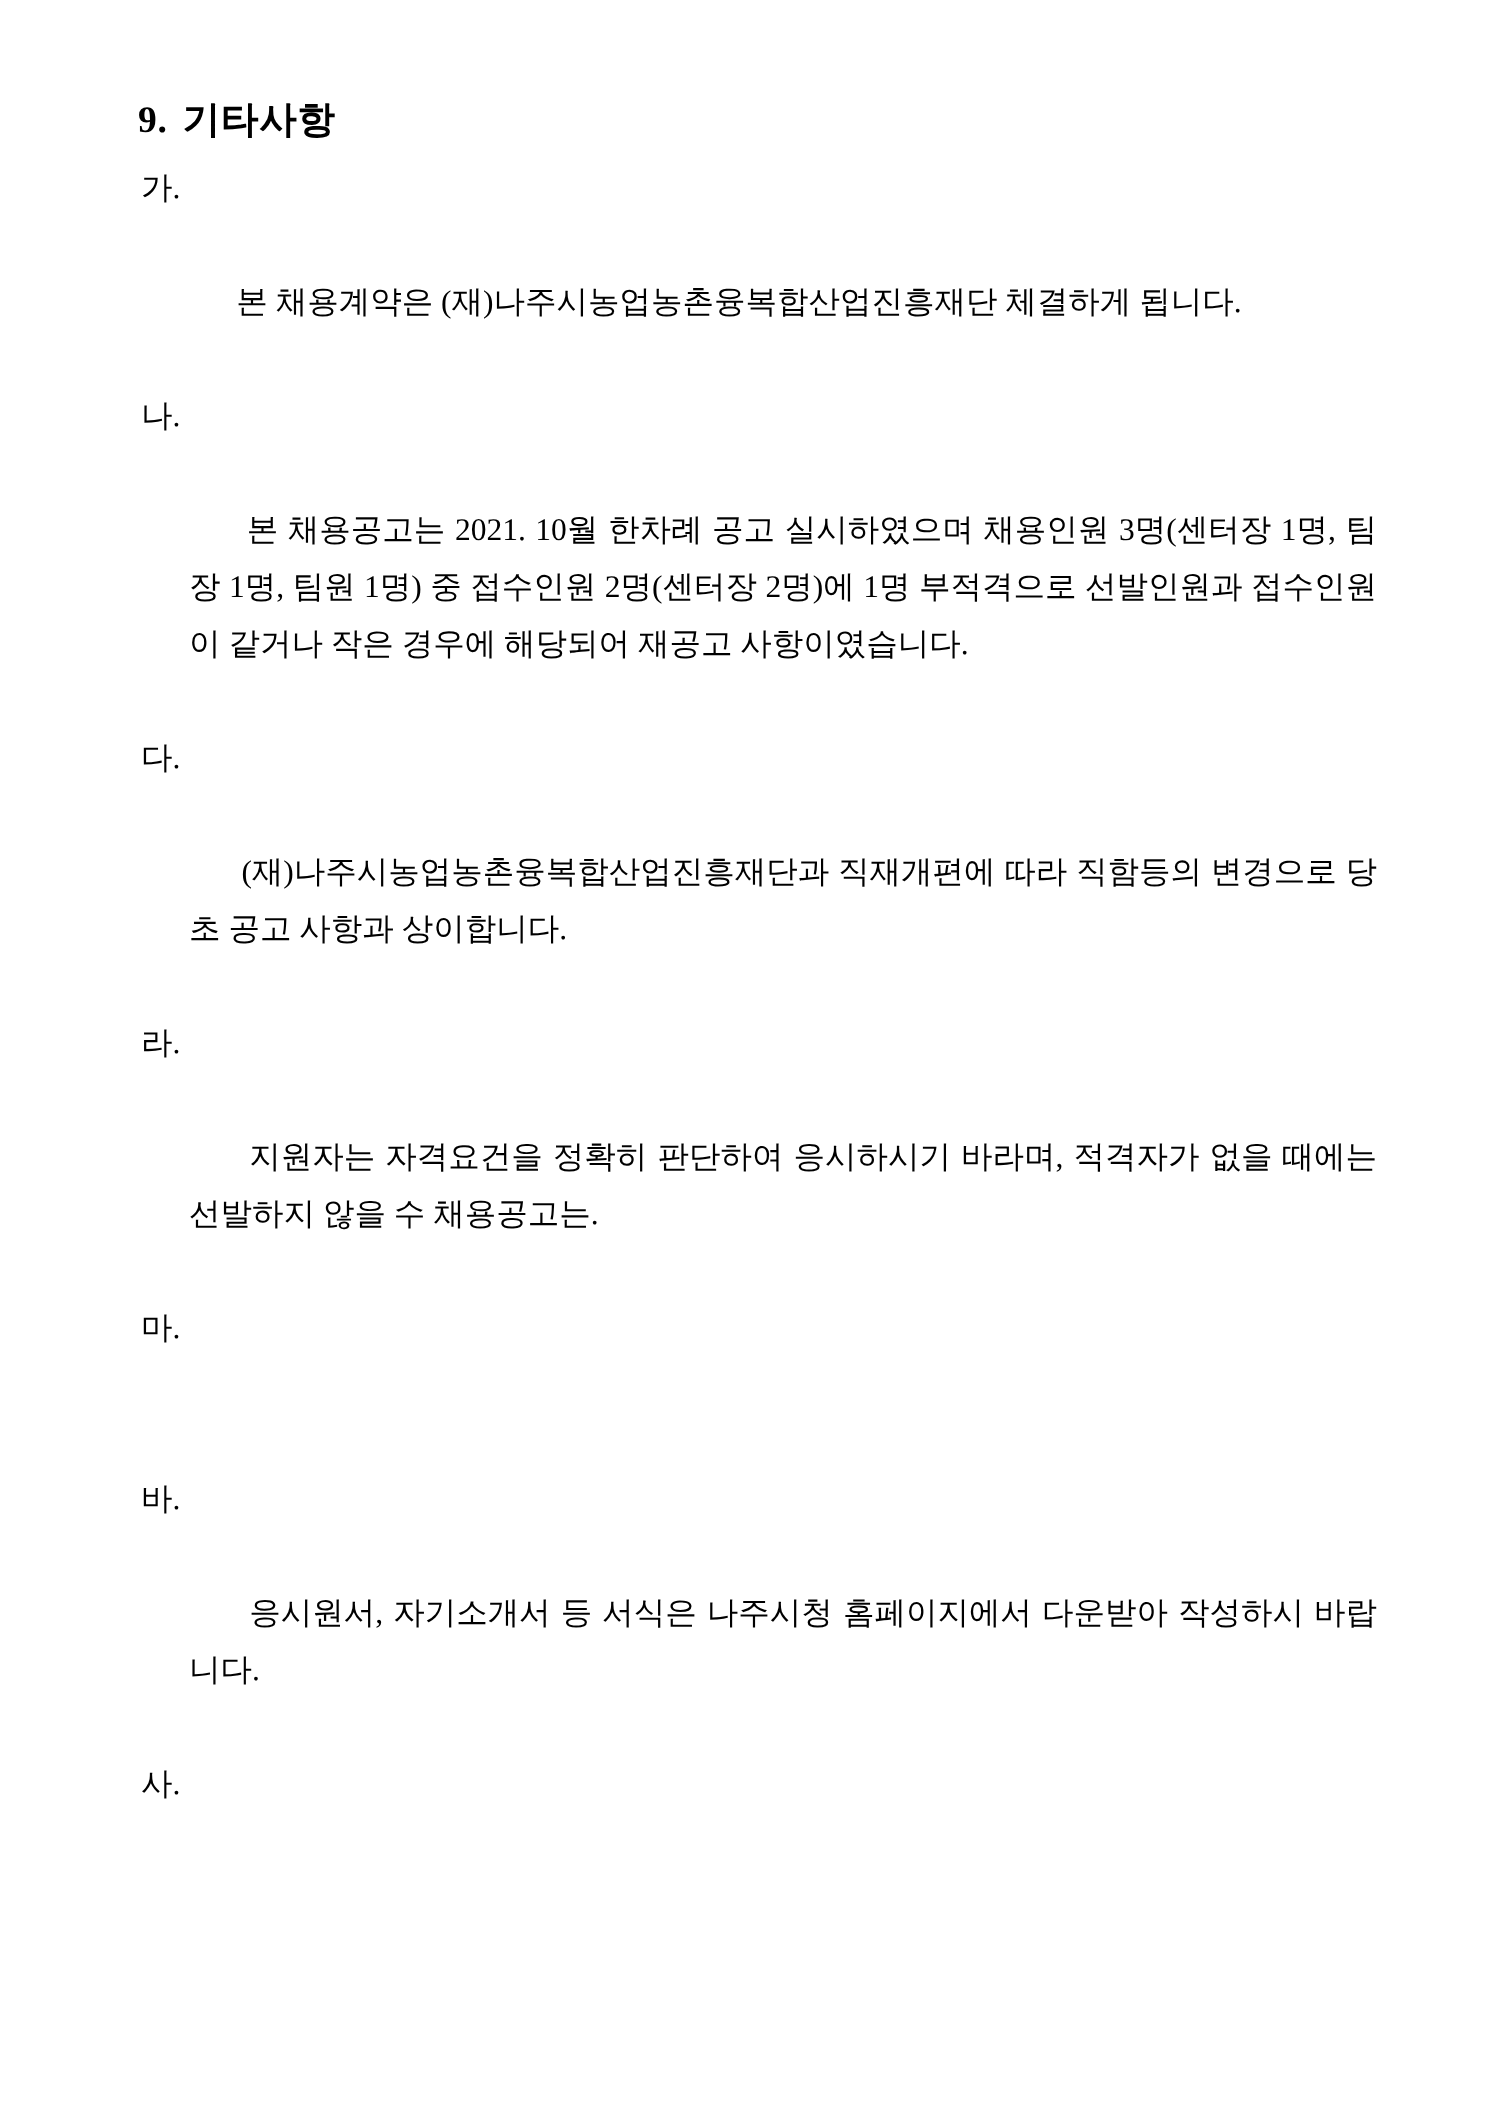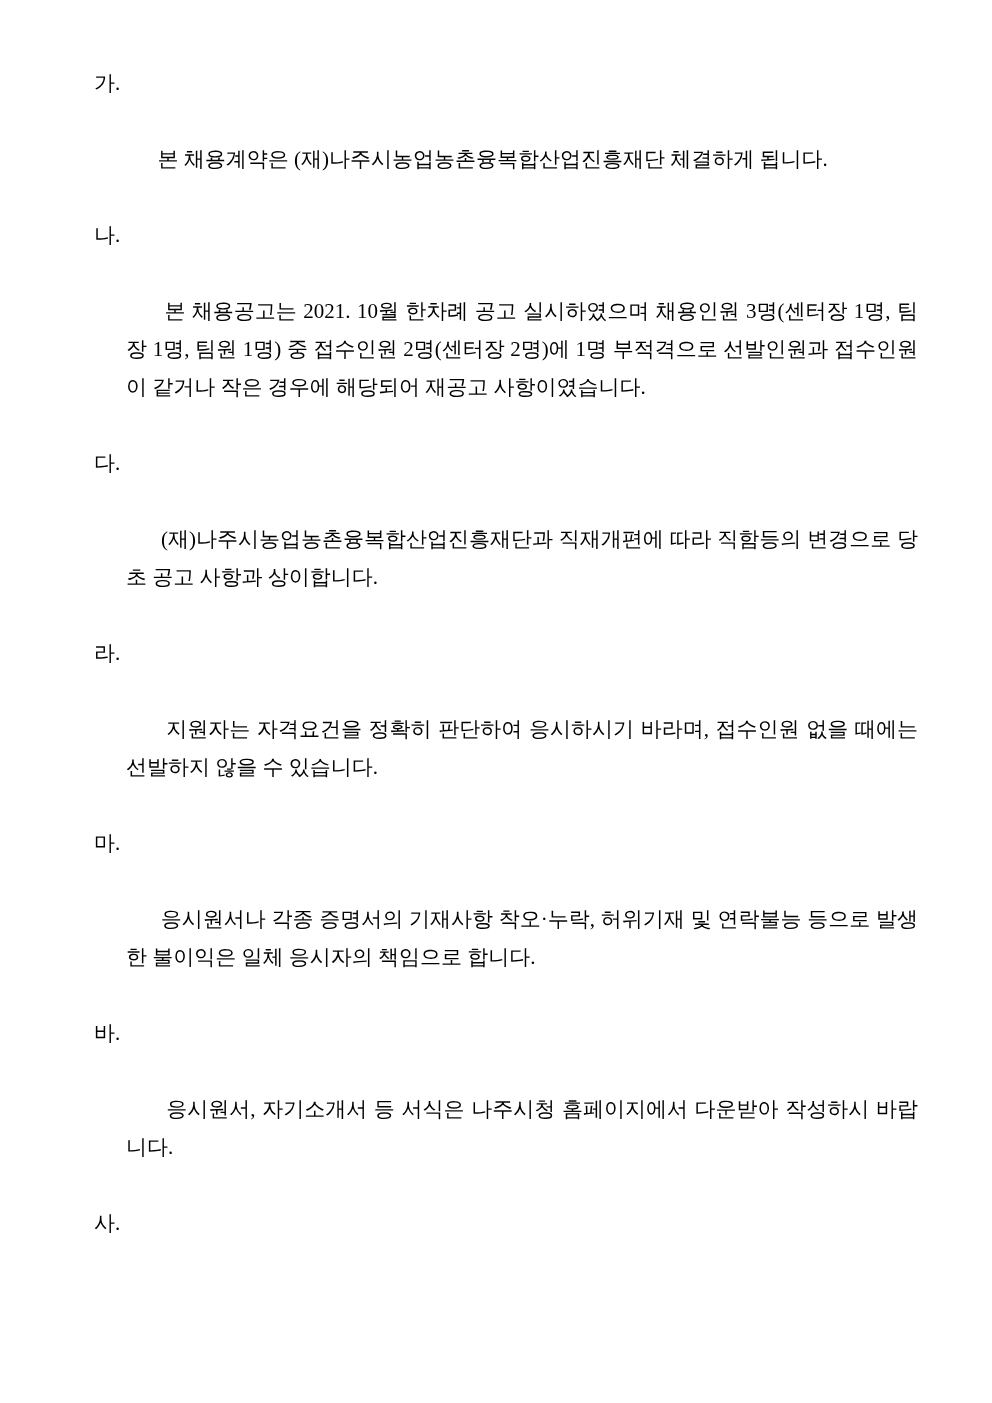--- a/index.html
+++ b/index.html
@@ -41,41 +41,43 @@
     left: 2px;
     top: 0;
     white-space: nowrap;
   }
 </style>
 </head>
 <body>
 
 <div class="page">
 
+  <h1 class="doc-title">
+    <span class="title-number">9.</span><span>기타사항</span>
+  </h1>
 
   <div class="items">
     <div class="item">
       <span class="marker">가.</span>
       <span class="text">본 채용계약은 (재)나주시농업농촌융복합산업진흥재단 체결하게 됩니다.</span>
     </div>
     <div class="item">
       <span class="marker">나.</span>
       <span class="text">본 채용공고는 2021. 10월 한차례 공고 실시하였으며 채용인원 3명(센터장 1명, 팀장 1명, 팀원 1명) 중 접수인원 2명(센터장 2명)에 1명 부적격으로 선발인원과 접수인원이 같거나 작은 경우에 해당되어 재공고 사항이였습니다.</span>
     </div>
     <div class="item">
       <span class="marker">다.</span>
       <span class="text">(재)나주시농업농촌융복합산업진흥재단과 직재개편에 따라 직함등의 변경으로 당초 공고 사항과 상이합니다.</span>
     </div>
     <div class="item">
       <span class="marker">라.</span>
-      <span class="text">지원자는 자격요건을 정확히 판단하여 응시하시기 바라며, 접수인원 없을 때에는 선발하지 않을 수 있습니다.</span>
+      <span class="text">지원자는 자격요건을 정확히 판단하여 응시하시기 바라며, 적격자가 없을 때에는 선발하지 않을 수 채용공고는.</span>
     </div>
     <div class="item">
       <span class="marker">마.</span>
-      <span class="text">응시원서나 각종 증명서의 기재사항 착오·누락, 허위기재 및 연락불능 등으로 발생한 불이익은 일체 응시자의 책임으로 합니다.</span>
     </div>
     <div class="item">
       <span class="marker">바.</span>
       <span class="text">응시원서, 자기소개서 등 서식은 나주시청 홈페이지에서 다운받아 작성하시 바랍니다.</span>
     </div>
     <div class="item">
       <span class="marker">사.</span>
     </div>
 
   </div>

